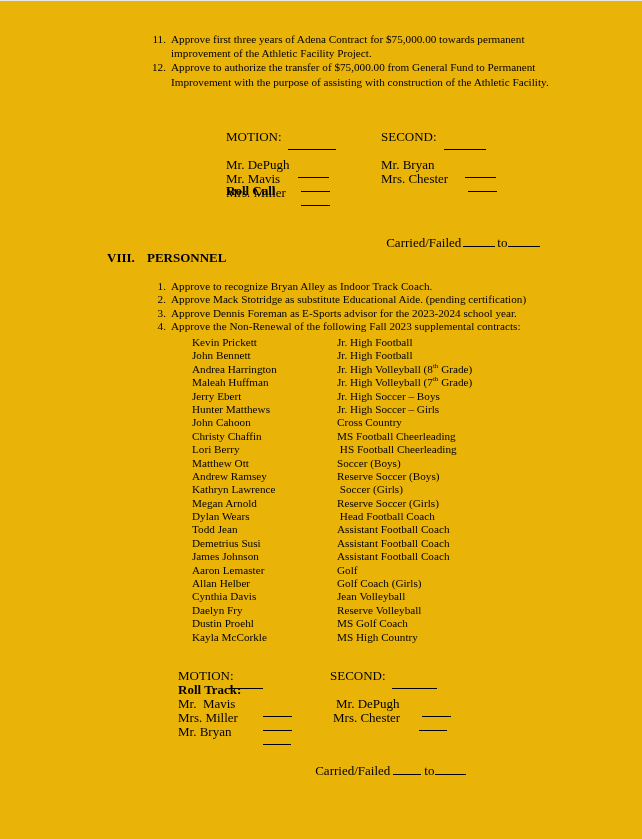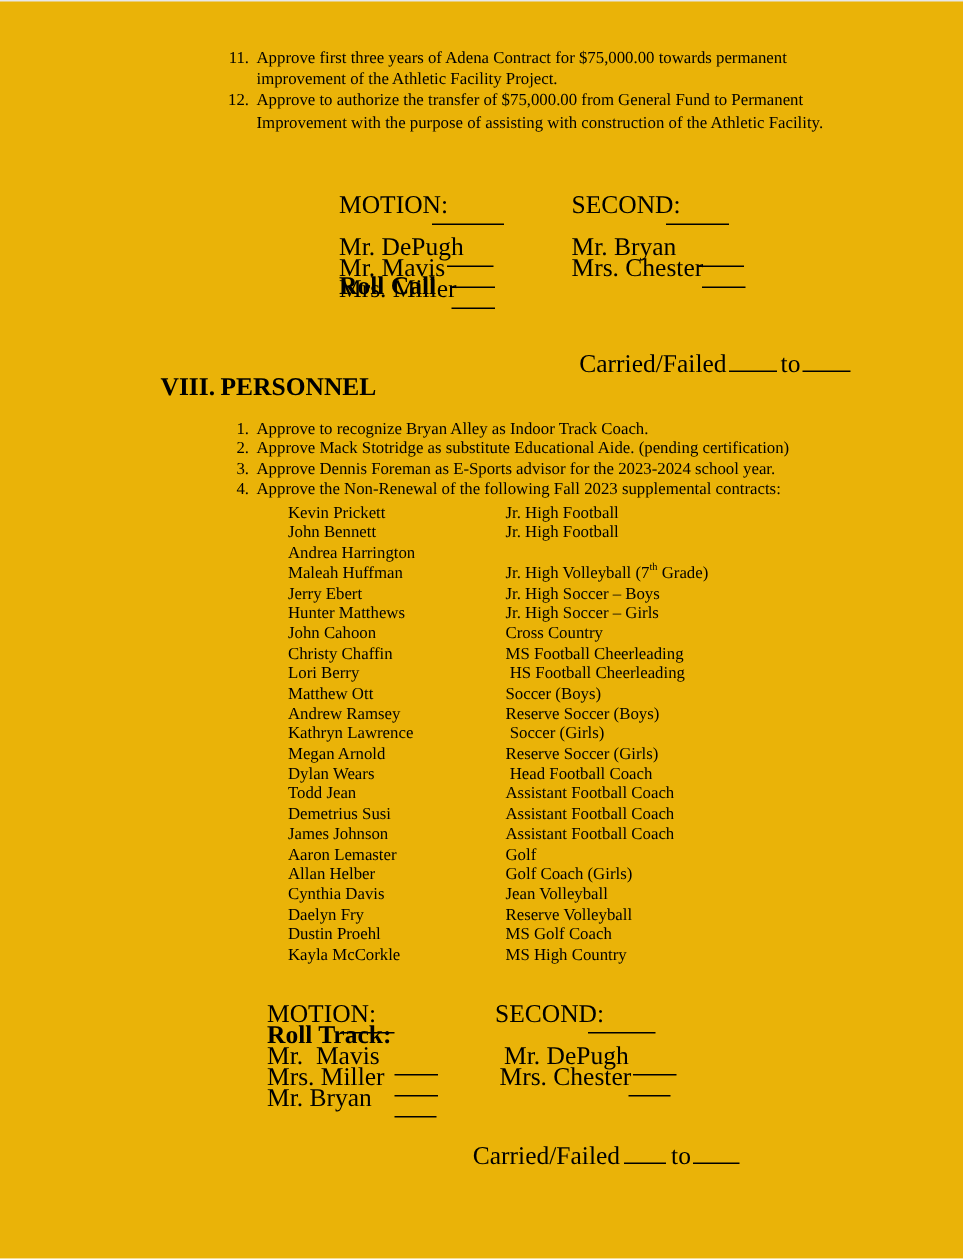--- a/index.html
+++ b/index.html
@@ -17,21 +17,21 @@
     width: 642px;
     height: 839px;
     background: #eab308;
     overflow: hidden;
     border-top: 1px solid #e8e8e8;
     box-sizing: border-box;
   }
 
   
   .abs { position: absolute; }
-  .t   { font-size: 17px; line-height: 13.4px; white-space: pre; }
+  .t   { font-size: 13px; line-height: 13.4px; white-space: pre; }
   .bold { font-weight: bold; }
 
   
   .numlist {
     position: absolute;
     font-size: 11.2px;
     line-height: 14.2px;
   }
   .numlist .li {
     display: flex;
@@ -146,20 +146,21 @@
       <div class="rrow">
         <div class="rname">Kevin Prickett</div>
         <div class="rrole">Jr. High Football</div>
       </div>
       <div class="rrow">
         <div class="rname">John Bennett</div>
         <div class="rrole">Jr. High Football</div>
       </div>
       <div class="rrow">
         <div class="rname">Andrea Harrington</div>
+        <div class="rrole">Jr. High Volleyball (8<sup>th</sup> Grade)</div>
       </div>
       <div class="rrow">
         <div class="rname">Maleah Huffman</div>
         <div class="rrole">Jr. High Volleyball (7<sup>th</sup> Grade)</div>
       </div>
       <div class="rrow">
         <div class="rname">Jerry Ebert</div>
         <div class="rrole">Jr. High Soccer – Boys</div>
       </div>
       <div class="rrow">

